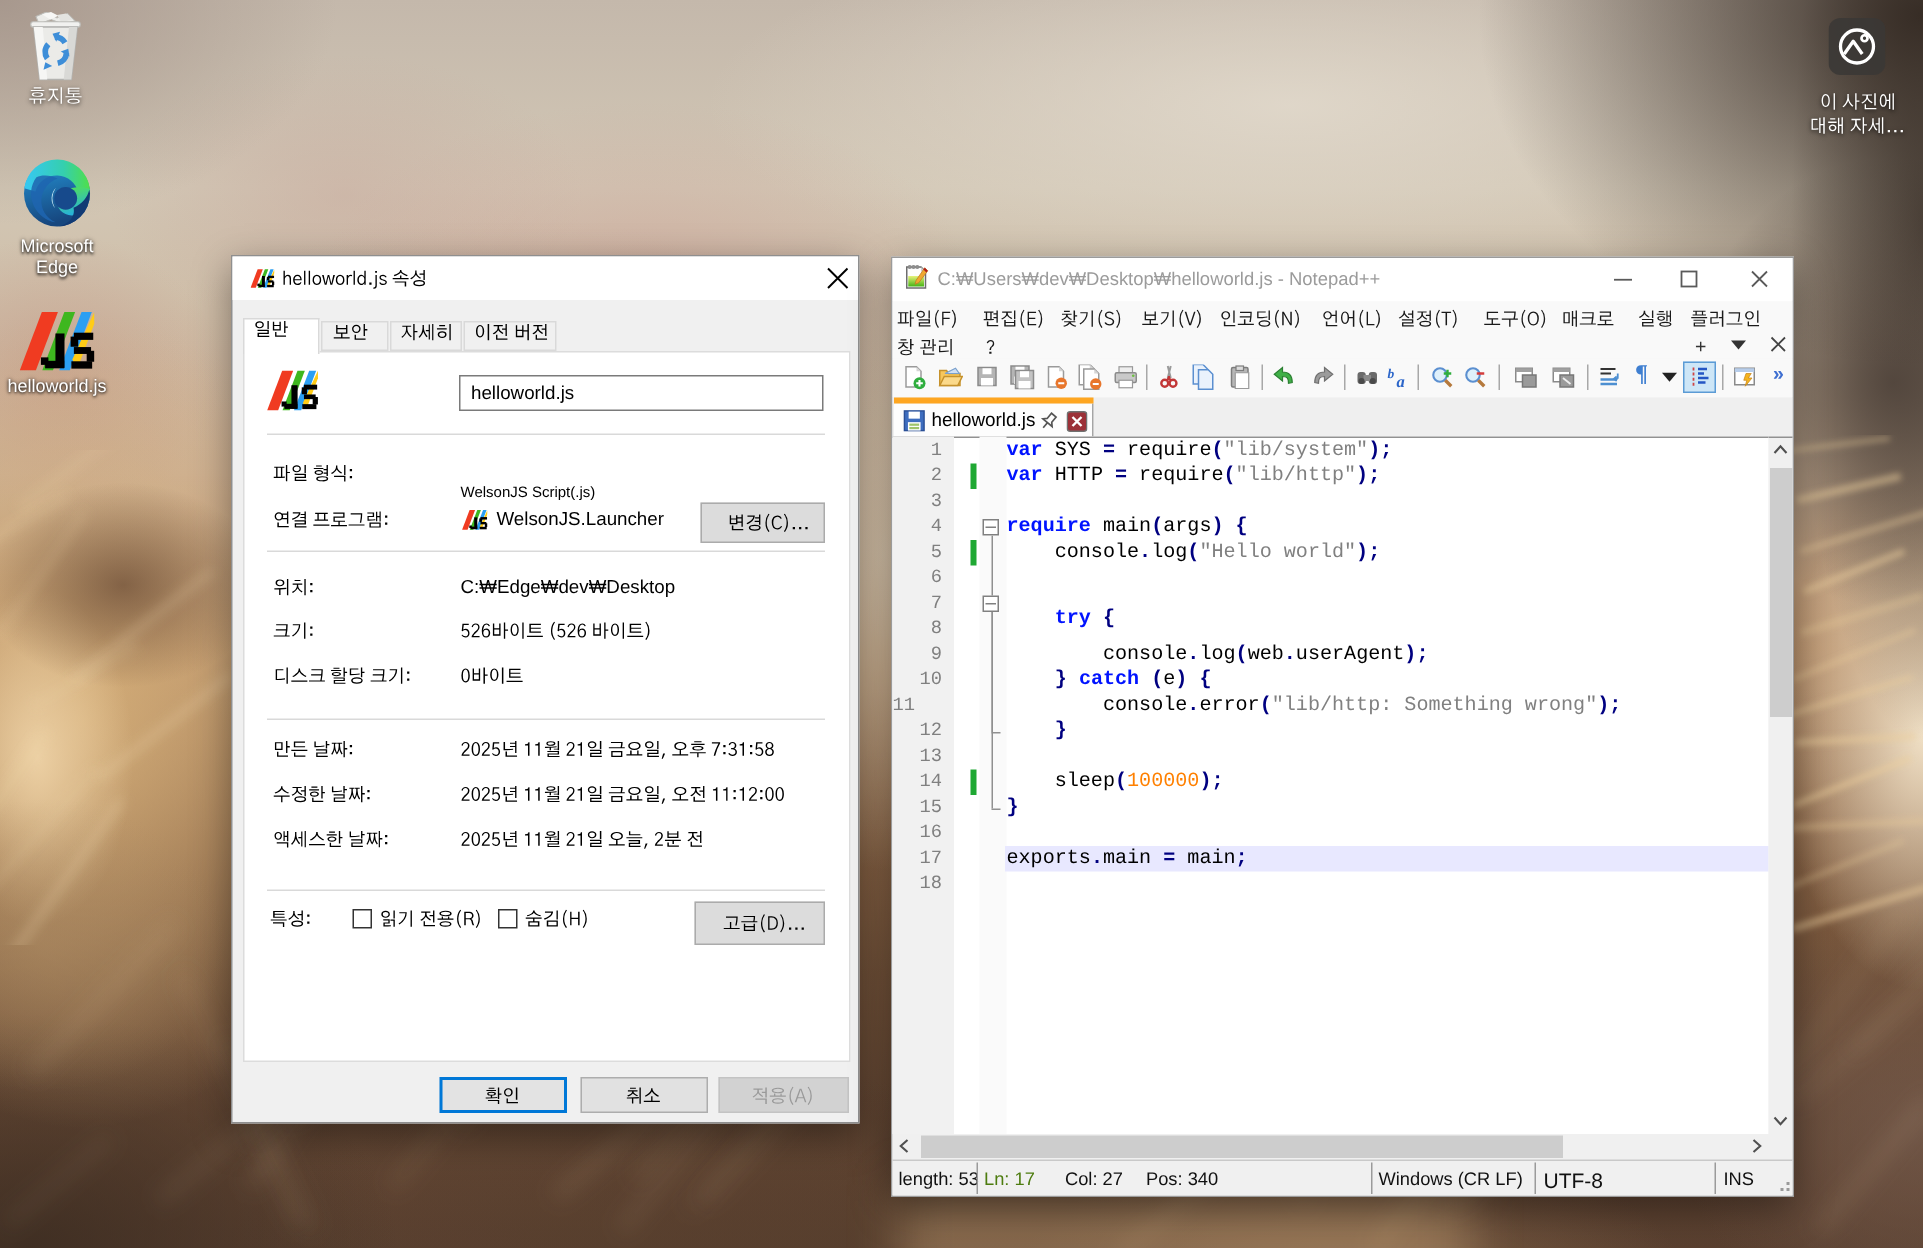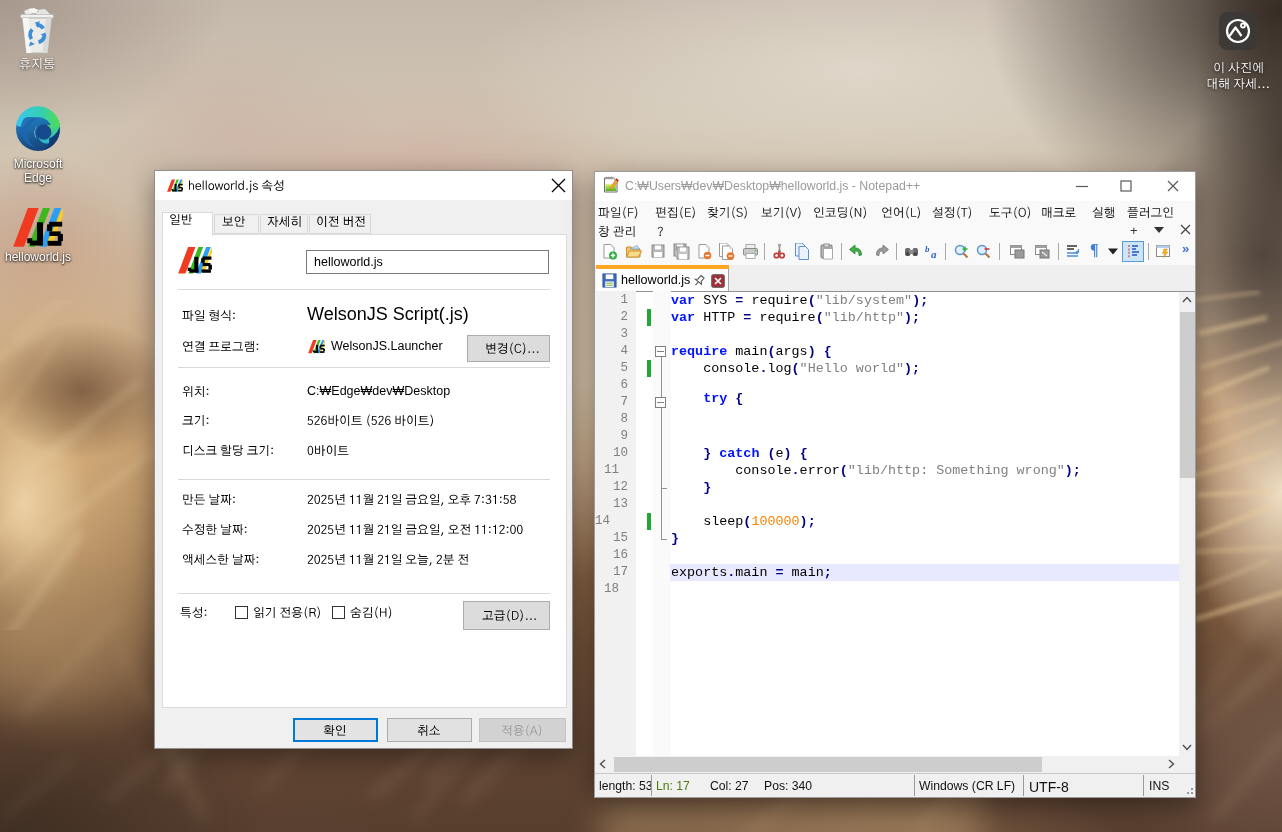--- a/index.html
+++ b/index.html
@@ -225,21 +225,21 @@
 <rect x="34.8" y="25.2" width="11" height="4.4"></rect>
 <rect x="43" y="27.6" width="4.9" height="7"></rect>
 <rect x="33.2" y="34.3" width="13.3" height="4.7"></rect>
 </g>
       </svg>
 <div class="abs" style="z-index:2;left:151px;top:79px;width:243px;height:24px;background:#fff;border:1px solid #7a7a7a;font-size:12.5px;line-height:22px;padding-left:7px;color:#000">helloworld.js</div>
 <div class="abs" style="left:23px;top:118px;width:372px;height:1px;background:#d9d9d9;z-index:2"></div>
 <svg class="kt" style="left:27px;top:135.7px;" width="56" height="17" viewBox="0 -12.81 56 17">
         <path d="M0.5 -1.1V-1.9H2.1V-7.9H0.8V-8.7H7.6V-7.9H6.2V-2.0Q7.2 -2.0 7.9 -2.1V-1.3Q5.7 -1.1 2.6 -1.1ZM3.0 -1.9 3.8 -1.9Q4.0 -1.9 4.6 -1.9Q5.2 -1.9 5.3 -1.9V-7.9H3.0ZM8.6 1.1V-9.8H9.5V-5.2H11.3V-4.4H9.5V1.1Z M13.0 -7.3Q13.0 -8.3 13.8 -8.9Q14.6 -9.6 15.8 -9.6Q17.0 -9.6 17.8 -8.9Q18.6 -8.3 18.6 -7.3Q18.6 -6.2 17.8 -5.6Q17.0 -4.9 15.8 -4.9Q14.5 -4.9 13.7 -5.6Q13.0 -6.2 13.0 -7.3ZM13.9 -7.3Q13.9 -6.6 14.4 -6.1Q15.0 -5.7 15.8 -5.7Q16.6 -5.7 17.2 -6.1Q17.7 -6.6 17.7 -7.3Q17.7 -7.9 17.2 -8.4Q16.6 -8.8 15.8 -8.8Q15.0 -8.8 14.5 -8.4Q13.9 -7.9 13.9 -7.3ZM21.0 -4.4V-9.8H21.9V-4.4ZM14.5 0.9V-1.9H21.0V-3.1H14.4V-3.9H22.0V-1.2H15.4V0.1H22.3V0.9Z M28.7 -8.8V-9.5H32.5V-8.8ZM27.2 -7.1V-7.8H33.6V-7.1ZM27.7 -4.8Q27.7 -5.5 28.5 -6.0Q29.4 -6.4 30.6 -6.4Q31.8 -6.4 32.6 -6.0Q33.4 -5.5 33.4 -4.8Q33.4 -4.0 32.6 -3.6Q31.8 -3.2 30.6 -3.2Q29.4 -3.2 28.6 -3.6Q27.7 -4.0 27.7 -4.8ZM28.7 -4.8Q28.7 -4.3 29.2 -4.1Q29.8 -3.9 30.6 -3.9Q31.4 -3.9 31.9 -4.1Q32.5 -4.3 32.5 -4.8Q32.5 -5.2 31.9 -5.4Q31.4 -5.7 30.6 -5.7Q29.8 -5.7 29.2 -5.4Q28.7 -5.2 28.7 -4.8ZM33.7 -4.0V-4.8H35.7V-6.3H33.7V-7.1H35.7V-9.8H36.6V-2.4H35.7V-4.0ZM28.8 -0.6Q28.8 -1.5 29.9 -1.9Q31.0 -2.3 32.8 -2.3Q34.6 -2.3 35.7 -1.9Q36.8 -1.5 36.8 -0.6Q36.8 0.3 35.7 0.7Q34.6 1.2 32.8 1.1Q30.9 1.1 29.9 0.7Q28.8 0.3 28.8 -0.6ZM29.8 -0.6Q29.8 -0.1 30.6 0.2Q31.4 0.4 32.8 0.4Q34.1 0.4 35.0 0.1Q35.8 -0.1 35.8 -0.6Q35.8 -1.1 35.0 -1.4Q34.2 -1.6 32.8 -1.6Q31.4 -1.6 30.6 -1.3Q29.8 -1.1 29.8 -0.6Z M38.7 -4.4Q40.0 -5.1 41.0 -6.1Q42.0 -7.2 42.0 -8.5V-9.4H42.9V-8.5Q42.9 -7.9 43.3 -7.2Q43.6 -6.6 44.1 -6.1Q44.6 -5.6 45.1 -5.3Q45.6 -5.0 46.1 -4.7L45.5 -4.1Q44.8 -4.4 43.9 -5.2Q43.0 -6.0 42.5 -6.8Q42.1 -5.9 41.1 -5.1Q40.2 -4.2 39.3 -3.8ZM47.4 -3.2V-9.8H48.3V-3.2ZM40.7 -1.8V-2.6H48.3V1.2H47.4V-1.8Z M51.2 -1.0V-2.4H52.7V-1.0ZM51.2 -5.7V-7.1H52.7V-5.7Z" fill="#000"></path>
       </svg>
-<div class="abs" style="z-index:2;left:152px;top:133px;font-size:18px;color:#000">WelsonJS Script(.js)</div>
+<div class="abs" style="z-index:2;left:152px;top:152px;font-size:10px;color:#000">WelsonJS Script(.js)</div>
 <svg class="kt" style="left:27px;top:166.7px;" width="79" height="17" viewBox="0 -12.81 79 17">
         <path d="M1.1 -6.6Q1.1 -7.8 1.9 -8.5Q2.7 -9.3 3.9 -9.3Q5.2 -9.3 6.0 -8.5Q6.8 -7.8 6.8 -6.6Q6.8 -5.3 6.0 -4.6Q5.2 -3.8 3.9 -3.8Q2.7 -3.8 1.9 -4.6Q1.1 -5.4 1.1 -6.6ZM2.0 -6.6Q2.0 -5.7 2.6 -5.2Q3.1 -4.6 3.9 -4.6Q4.8 -4.6 5.3 -5.2Q5.8 -5.7 5.8 -6.6Q5.8 -7.4 5.3 -8.0Q4.8 -8.5 3.9 -8.5Q3.1 -8.5 2.6 -8.0Q2.0 -7.4 2.0 -6.6ZM6.1 -4.7V-5.5H9.3V-7.7H6.1V-8.4H9.3V-9.8H10.2V-1.7H9.3V-4.7ZM2.9 0.7V-2.5H3.9V-0.1H10.5V0.7Z M12.6 -4.9Q14.4 -5.4 15.8 -6.4Q17.1 -7.4 17.3 -8.5H13.2V-9.3H18.3Q18.3 -8.3 17.8 -7.4Q17.3 -6.5 16.5 -5.9Q15.6 -5.3 14.8 -4.9Q14.0 -4.5 13.1 -4.2ZM18.2 -5.4V-6.2H21.0V-7.4H18.4V-8.2H21.0V-9.8H21.9V-4.3H21.0V-5.4ZM14.5 0.9V-1.9H21.0V-3.1H14.4V-3.9H22.0V-1.2H15.4V0.1H22.3V0.9Z M27.8 -3.7V-4.5H29.6V-8.1H28.1V-8.9H36.5V-8.1H34.9V-4.5H36.7V-3.7ZM30.5 -4.5H34.0V-8.1H30.5ZM26.9 -0.3V-1.1H37.6V-0.3Z M40.3 -2.9V-6.4H46.8V-8.3H40.2V-9.1H47.7V-5.6H41.2V-3.7H48.0V-2.9ZM38.7 -0.0V-0.8H43.6V-3.2H44.5V-0.8H49.3V-0.0Z M51.8 -7.8V-8.6H59.5Q59.5 -5.3 58.8 -2.3H57.9Q58.2 -3.8 58.4 -5.3Q58.6 -6.8 58.6 -7.8ZM50.4 -0.4V-1.2H61.0V-0.4Z M63.0 -3.7V-6.8H66.5V-8.4H62.9V-9.1H67.4V-6.1H63.8V-4.4H64.1Q66.4 -4.4 68.2 -4.6V-3.9Q66.0 -3.7 63.5 -3.7ZM68.7 -3.3V-9.7H69.5V-6.8H71.0V-9.8H71.8V-3.1H71.0V-5.9H69.5V-3.3ZM64.3 0.9V-2.5H71.8V0.9ZM65.2 0.2H70.9V-1.7H65.2Z M74.7 -1.0V-2.4H76.2V-1.0ZM74.7 -5.7V-7.1H76.2V-5.7Z" fill="#000"></path>
       </svg>
 <svg class="abs" style="z-index:2;left:153px;top:168px" width="17" height="15" viewBox="0 0 48 42">
 <path d="M14.3 2.8 L24.6 2.8 L10.5 40 L0.2 40 Z" fill="#f03b21"></path>
 <path d="M28.7 2.8 L35.6 2.8 L21.4 40 L14.6 40 Z" fill="#3eb71f"></path>
 <path d="M39.7 2.8 L46.3 2.8 L32.2 40 L25.4 40 Z" fill="#2b9ff2"></path>
 <path d="M47.9 2.8 L48 10 L37 39 L33.8 33.2 Z" fill="#ffcc16"></path>
 <g fill="#000">
 <rect x="23" y="16.5" width="5.8" height="22"></rect>
@@ -567,46 +567,47 @@
 <div class="abs" style="left:0px;top:121.1px;width:33px;text-align:right;font-family:'Liberation Mono',monospace;font-size:12.5px;color:#808080">1</div>
 <div class="abs" style="left:0px;top:138.1px;width:33px;text-align:right;font-family:'Liberation Mono',monospace;font-size:12.5px;color:#808080">2</div>
 <div class="abs" style="left:0px;top:155.1px;width:33px;text-align:right;font-family:'Liberation Mono',monospace;font-size:12.5px;color:#808080">3</div>
 <div class="abs" style="left:0px;top:172.1px;width:33px;text-align:right;font-family:'Liberation Mono',monospace;font-size:12.5px;color:#808080">4</div>
 <div class="abs" style="left:0px;top:189.1px;width:33px;text-align:right;font-family:'Liberation Mono',monospace;font-size:12.5px;color:#808080">5</div>
 <div class="abs" style="left:0px;top:206.1px;width:33px;text-align:right;font-family:'Liberation Mono',monospace;font-size:12.5px;color:#808080">6</div>
 <div class="abs" style="left:0px;top:223.1px;width:33px;text-align:right;font-family:'Liberation Mono',monospace;font-size:12.5px;color:#808080">7</div>
 <div class="abs" style="left:0px;top:240.1px;width:33px;text-align:right;font-family:'Liberation Mono',monospace;font-size:12.5px;color:#808080">8</div>
 <div class="abs" style="left:0px;top:257.1px;width:33px;text-align:right;font-family:'Liberation Mono',monospace;font-size:12.5px;color:#808080">9</div>
 <div class="abs" style="left:0px;top:274.1px;width:33px;text-align:right;font-family:'Liberation Mono',monospace;font-size:12.5px;color:#808080">10</div>
-<div class="abs" style="left:0px;top:291.1px;width:33px;text-align:center;font-family:'Liberation Mono',monospace;font-size:12.5px;color:#808080">11</div>
+<div class="abs" style="left:0px;top:291.1px;width:33px;text-align:left;font-family:'Liberation Mono',monospace;font-size:12.5px;color:#808080">11</div>
 <div class="abs" style="left:0px;top:308.1px;width:33px;text-align:right;font-family:'Liberation Mono',monospace;font-size:12.5px;color:#808080">12</div>
 <div class="abs" style="left:0px;top:325.1px;width:33px;text-align:right;font-family:'Liberation Mono',monospace;font-size:12.5px;color:#808080">13</div>
-<div class="abs" style="left:0px;top:342.1px;width:33px;text-align:left;font-family:'Liberation Mono',monospace;font-size:12.5px;color:#808080">14</div>
+<div class="abs" style="left:0px;top:342.1px;width:33px;text-align:right;font-family:'Liberation Mono',monospace;font-size:12.5px;color:#808080">14</div>
 <div class="abs" style="left:0px;top:359.1px;width:33px;text-align:right;font-family:'Liberation Mono',monospace;font-size:12.5px;color:#808080">15</div>
 <div class="abs" style="left:0px;top:376.1px;width:33px;text-align:right;font-family:'Liberation Mono',monospace;font-size:12.5px;color:#808080">16</div>
 <div class="abs" style="left:0px;top:393.1px;width:33px;text-align:right;font-family:'Liberation Mono',monospace;font-size:12.5px;color:#808080">17</div>
-<div class="abs" style="left:0px;top:410.1px;width:33px;text-align:center;font-family:'Liberation Mono',monospace;font-size:12.5px;color:#808080">18</div>
+<div class="abs" style="left:0px;top:410.1px;width:33px;text-align:right;font-family:'Liberation Mono',monospace;font-size:12.5px;color:#808080">18</div>
 <div class="abs" style="left:52px;top:136.6px;width:4px;height:17px;background:#1fa833"></div>
 <div class="abs" style="left:52px;top:187.6px;width:4px;height:17px;background:#1fa833"></div>
 <div class="abs" style="left:52px;top:340.6px;width:4px;height:17px;background:#1fa833"></div>
 <div class="abs" style="left:65.5px;top:184.6px;width:1px;height:182.0px;background:#909090"></div>
 <div class="abs" style="left:65.5px;top:366.6px;width:6px;height:1px;background:#909090"></div>
 <div class="abs" style="left:65.5px;top:235.6px;width:1px;height:80.0px;background:#909090"></div>
 <div class="abs" style="left:65.5px;top:315.6px;width:6px;height:1px;background:#909090"></div>
 <div class="abs" style="left:60px;top:173.6px;width:11px;height:11px;background:#fff;border:1px solid #808080"></div>
 <div class="abs" style="left:62px;top:178.6px;width:7px;height:1px;background:#808080"></div>
 <div class="abs" style="left:60px;top:224.6px;width:11px;height:11px;background:#fff;border:1px solid #808080"></div>
 <div class="abs" style="left:62px;top:229.6px;width:7px;height:1px;background:#808080"></div>
 <style>.cl{position:absolute;left:76px;white-space:pre;font-family:"Liberation Mono",monospace;font-size:13.4px;line-height:17px;color:#000}
 .kw{color:#0013ff;font-weight:bold}.op{color:#000080;font-weight:bold}.st{color:#808080}.nu{color:#ff8000}</style>
 <div class="cl" style="top:120.1px"><span class="kw">var</span> SYS <span class="op">=</span> require<span class="op">(</span><span class="st">"lib/system"</span><span class="op">);</span></div>
 <div class="cl" style="top:137.1px"><span class="kw">var</span> HTTP <span class="op">=</span> require<span class="op">(</span><span class="st">"lib/http"</span><span class="op">);</span></div>
 <div class="cl" style="top:171.1px"><span class="kw">require</span> main<span class="op">(</span>args<span class="op">)</span> <span class="op">{</span></div>
 <div class="cl" style="top:188.1px">    console<span class="op">.</span>log<span class="op">(</span><span class="st">"Hello world"</span><span class="op">);</span></div>
-<div class="cl" style="top:218px">    <span class="kw">try</span> <span class="op">{</span></div>
+<div class="cl" style="top:232px">    <span class="kw">try</span> <span class="op">{</span></div>
+<div class="cl" style="top:256.1px">        console<span class="op">.</span>log<span class="op">(</span>web<span class="op">.</span>userAgent<span class="op">);</span></div>
 <div class="cl" style="top:273.1px">    <span class="op">}</span> <span class="kw">catch</span> <span class="op">(</span>e<span class="op">)</span> <span class="op">{</span></div>
 <div class="cl" style="top:290.1px">        console<span class="op">.</span>error<span class="op">(</span><span class="st">"lib/http: Something wrong"</span><span class="op">);</span></div>
 <div class="cl" style="top:307.1px">    <span class="op">}</span></div>
 <div class="cl" style="top:341.1px">    sleep<span class="op">(</span><span class="nu">100000</span><span class="op">);</span></div>
 <div class="cl" style="top:358.1px"><span class="op">}</span></div>
 <div class="cl" style="top:392.1px">exports<span class="op">.</span>main <span class="op">=</span> main<span class="op">;</span></div>
 <div class="abs" style="left:584px;top:119px;width:16px;height:465px;background:#f0f0f0;border-top:1px solid #919191"></div>
 <div class="abs" style="left:585px;top:140px;width:15px;height:166px;background:#cdcdcd"></div>
 <svg class="abs" style="left:584px;top:121px" width="16" height="16" viewBox="0 0 16 16">
         <path d="M4 9 L8 4.5 L12 9" fill="none" stroke="#505050" stroke-width="1.4"></path>

